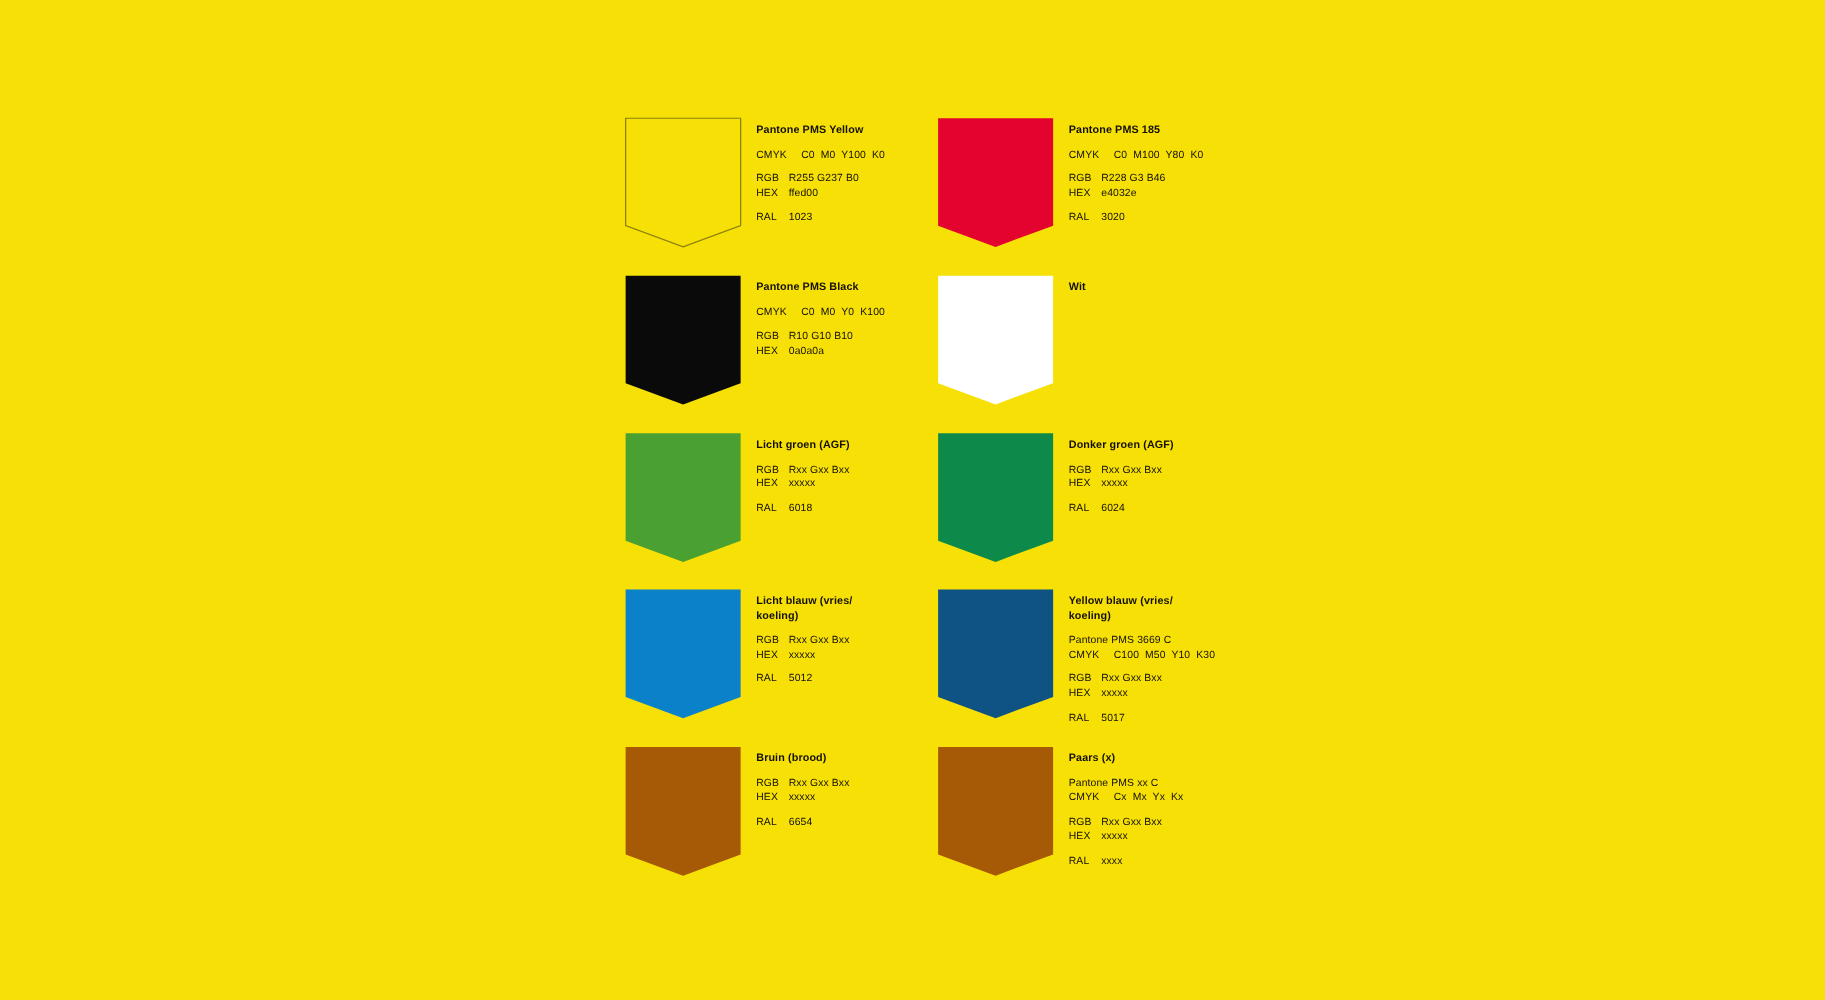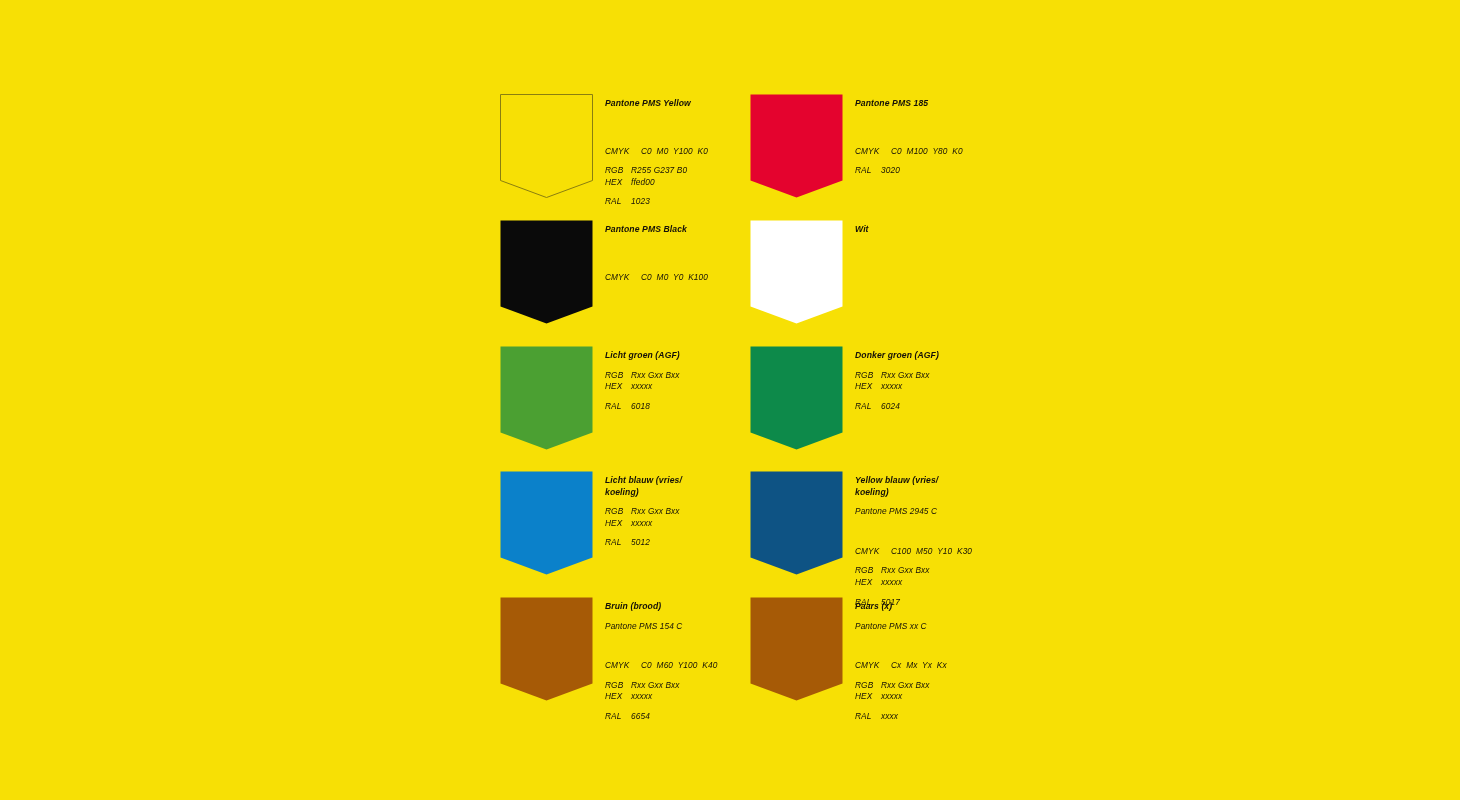--- a/index.html
+++ b/index.html
@@ -38,21 +38,20 @@
   .swatch-shape svg {
     display: block;
   }
 
   .swatch-text {
     position: absolute;
     left: 105px;
     top: 4px;
     width: 235px;
     color: #141008;
-    font-style: italic;
   }
 
   .sw-title {
     font-size: 8.6px;
     font-weight: bold;
     line-height: 11.6px;
     letter-spacing: 0.1px;
     margin: 0 0 0 0;
     white-space: pre-line;
   }
@@ -69,21 +68,20 @@
   }
 
   .sw-line .lbl {
     display: inline-block;
     width: 26px;
   }
 
   .sw-line .lbl-wide {
     display: inline-block;
     width: 36px;
-    margin-top: 28px;
   }
 </style>
 </head>
 <body style="background: rgb(247, 224, 5);">
 
 <div id="sheet">
     <div class="swatch-card" style="left: 500px; top: 94px;">
       <div class="swatch-shape">
         <svg width="94" height="105" viewBox="0 0 94 105">
           <polygon points="0.5,0.5 92.5,0.5 92.5,86.5 46.5,103.5 0.5,86.5" fill="#f7e005" stroke="#8a7f10" stroke-width="1"></polygon>
@@ -108,34 +106,42 @@
         <svg width="94" height="105" viewBox="0 0 94 105">
           <polygon points="0.5,0.5 92.5,0.5 92.5,86.5 46.5,103.5 0.5,86.5" fill="#e4032e"></polygon>
         </svg>
       </div>
       <div class="swatch-text">
         <div class="sw-title">Pantone PMS 185</div>
         <div class="sw-group">
           <div class="sw-line"><span class="lbl-wide">CMYK</span><span>C0  M100  Y80  K0</span></div>
         </div>
         <div class="sw-group">
+          <div class="sw-line"><span class="lbl">RGB</span><span>R228 G3 B46</span></div>
+          <div class="sw-line"><span class="lbl">HEX</span><span>e4032e</span></div>
+        </div>
+        <div class="sw-group">
           <div class="sw-line"><span class="lbl">RAL</span><span>3020</span></div>
         </div>
       </div>
     </div>
     <div class="swatch-card" style="left: 500px; top: 220px;">
       <div class="swatch-shape">
         <svg width="94" height="105" viewBox="0 0 94 105">
           <polygon points="0.5,0.5 92.5,0.5 92.5,86.5 46.5,103.5 0.5,86.5" fill="#0a0a0a"></polygon>
         </svg>
       </div>
       <div class="swatch-text">
         <div class="sw-title">Pantone PMS Black</div>
         <div class="sw-group">
           <div class="sw-line"><span class="lbl-wide">CMYK</span><span>C0  M0  Y0  K100</span></div>
+        </div>
+        <div class="sw-group">
+          <div class="sw-line"><span class="lbl">RGB</span><span>R10 G10 B10</span></div>
+          <div class="sw-line"><span class="lbl">HEX</span><span>0a0a0a</span></div>
         </div>
       </div>
     </div>
     <div class="swatch-card" style="left: 750px; top: 220px;">
       <div class="swatch-shape">
         <svg width="94" height="105" viewBox="0 0 94 105">
           <polygon points="0.5,0.5 92.5,0.5 92.5,86.5 46.5,103.5 0.5,86.5" fill="#ffffff"></polygon>
         </svg>
       </div>
       <div class="swatch-text">
@@ -197,44 +203,40 @@
     <div class="swatch-card" style="left: 750px; top: 471px;">
       <div class="swatch-shape">
         <svg width="94" height="105" viewBox="0 0 94 105">
           <polygon points="0.5,0.5 92.5,0.5 92.5,86.5 46.5,103.5 0.5,86.5" fill="#0e5384"></polygon>
         </svg>
       </div>
       <div class="swatch-text">
         <div class="sw-title">Yellow blauw (vries/
 koeling)</div>
         <div class="sw-group">
-          <div class="sw-line">Pantone PMS 2945 C</div>
+          <div class="sw-line">Pantone PMS 3669 C</div>
           <div class="sw-line"><span class="lbl-wide">CMYK</span><span>C100  M50  Y10  K30</span></div>
         </div>
         <div class="sw-group">
           <div class="sw-line"><span class="lbl">RGB</span><span>Rxx Gxx Bxx</span></div>
           <div class="sw-line"><span class="lbl">HEX</span><span>xxxxx</span></div>
         </div>
         <div class="sw-group">
           <div class="sw-line"><span class="lbl">RAL</span><span>5017</span></div>
         </div>
       </div>
     </div>
     <div class="swatch-card" style="left: 500px; top: 597px;">
       <div class="swatch-shape">
         <svg width="94" height="105" viewBox="0 0 94 105">
           <polygon points="0.5,0.5 92.5,0.5 92.5,86.5 46.5,103.5 0.5,86.5" fill="#a65a06"></polygon>
         </svg>
       </div>
       <div class="swatch-text">
         <div class="sw-title">Bruin (brood)</div>
-        <div class="sw-group">
-          <div class="sw-line">Pantone PMS 154 C</div>
-          <div class="sw-line"><span class="lbl-wide">CMYK</span><span>C0  M60  Y100  K40</span></div>
-        </div>
         <div class="sw-group">
           <div class="sw-line"><span class="lbl">RGB</span><span>Rxx Gxx Bxx</span></div>
           <div class="sw-line"><span class="lbl">HEX</span><span>xxxxx</span></div>
         </div>
         <div class="sw-group">
           <div class="sw-line"><span class="lbl">RAL</span><span>6654</span></div>
         </div>
       </div>
     </div>
     <div class="swatch-card" style="left: 750px; top: 597px;">

